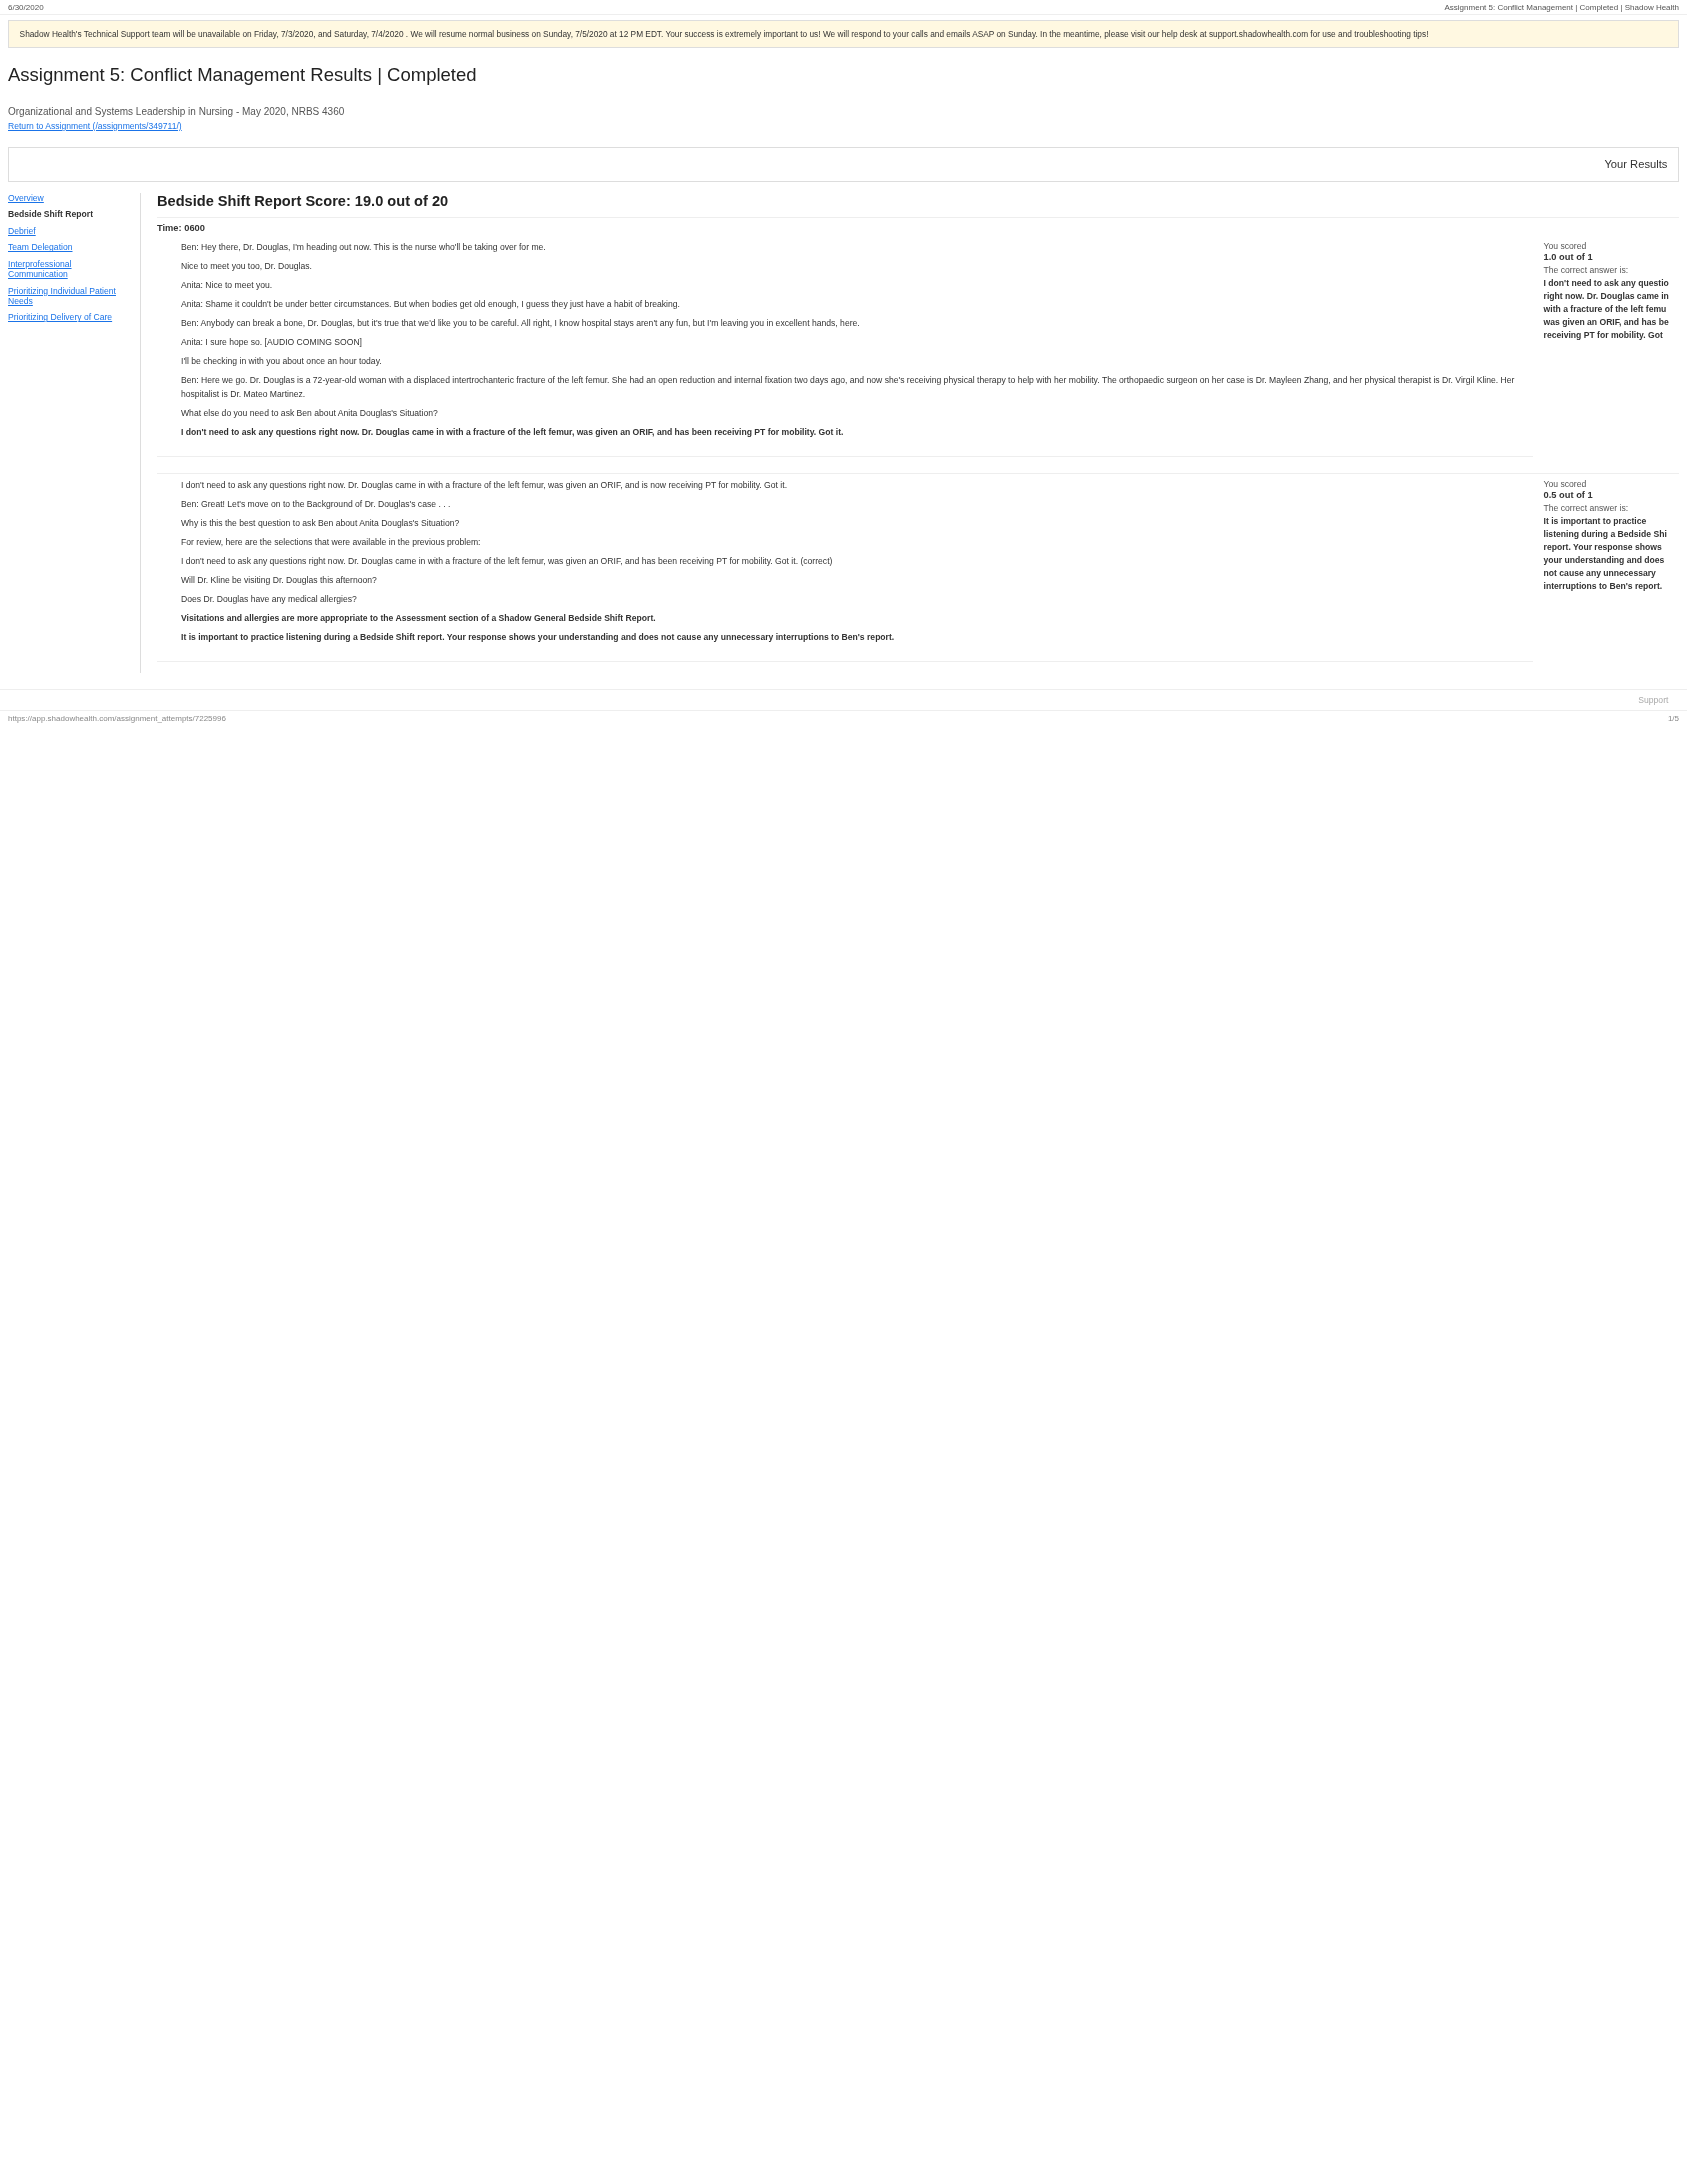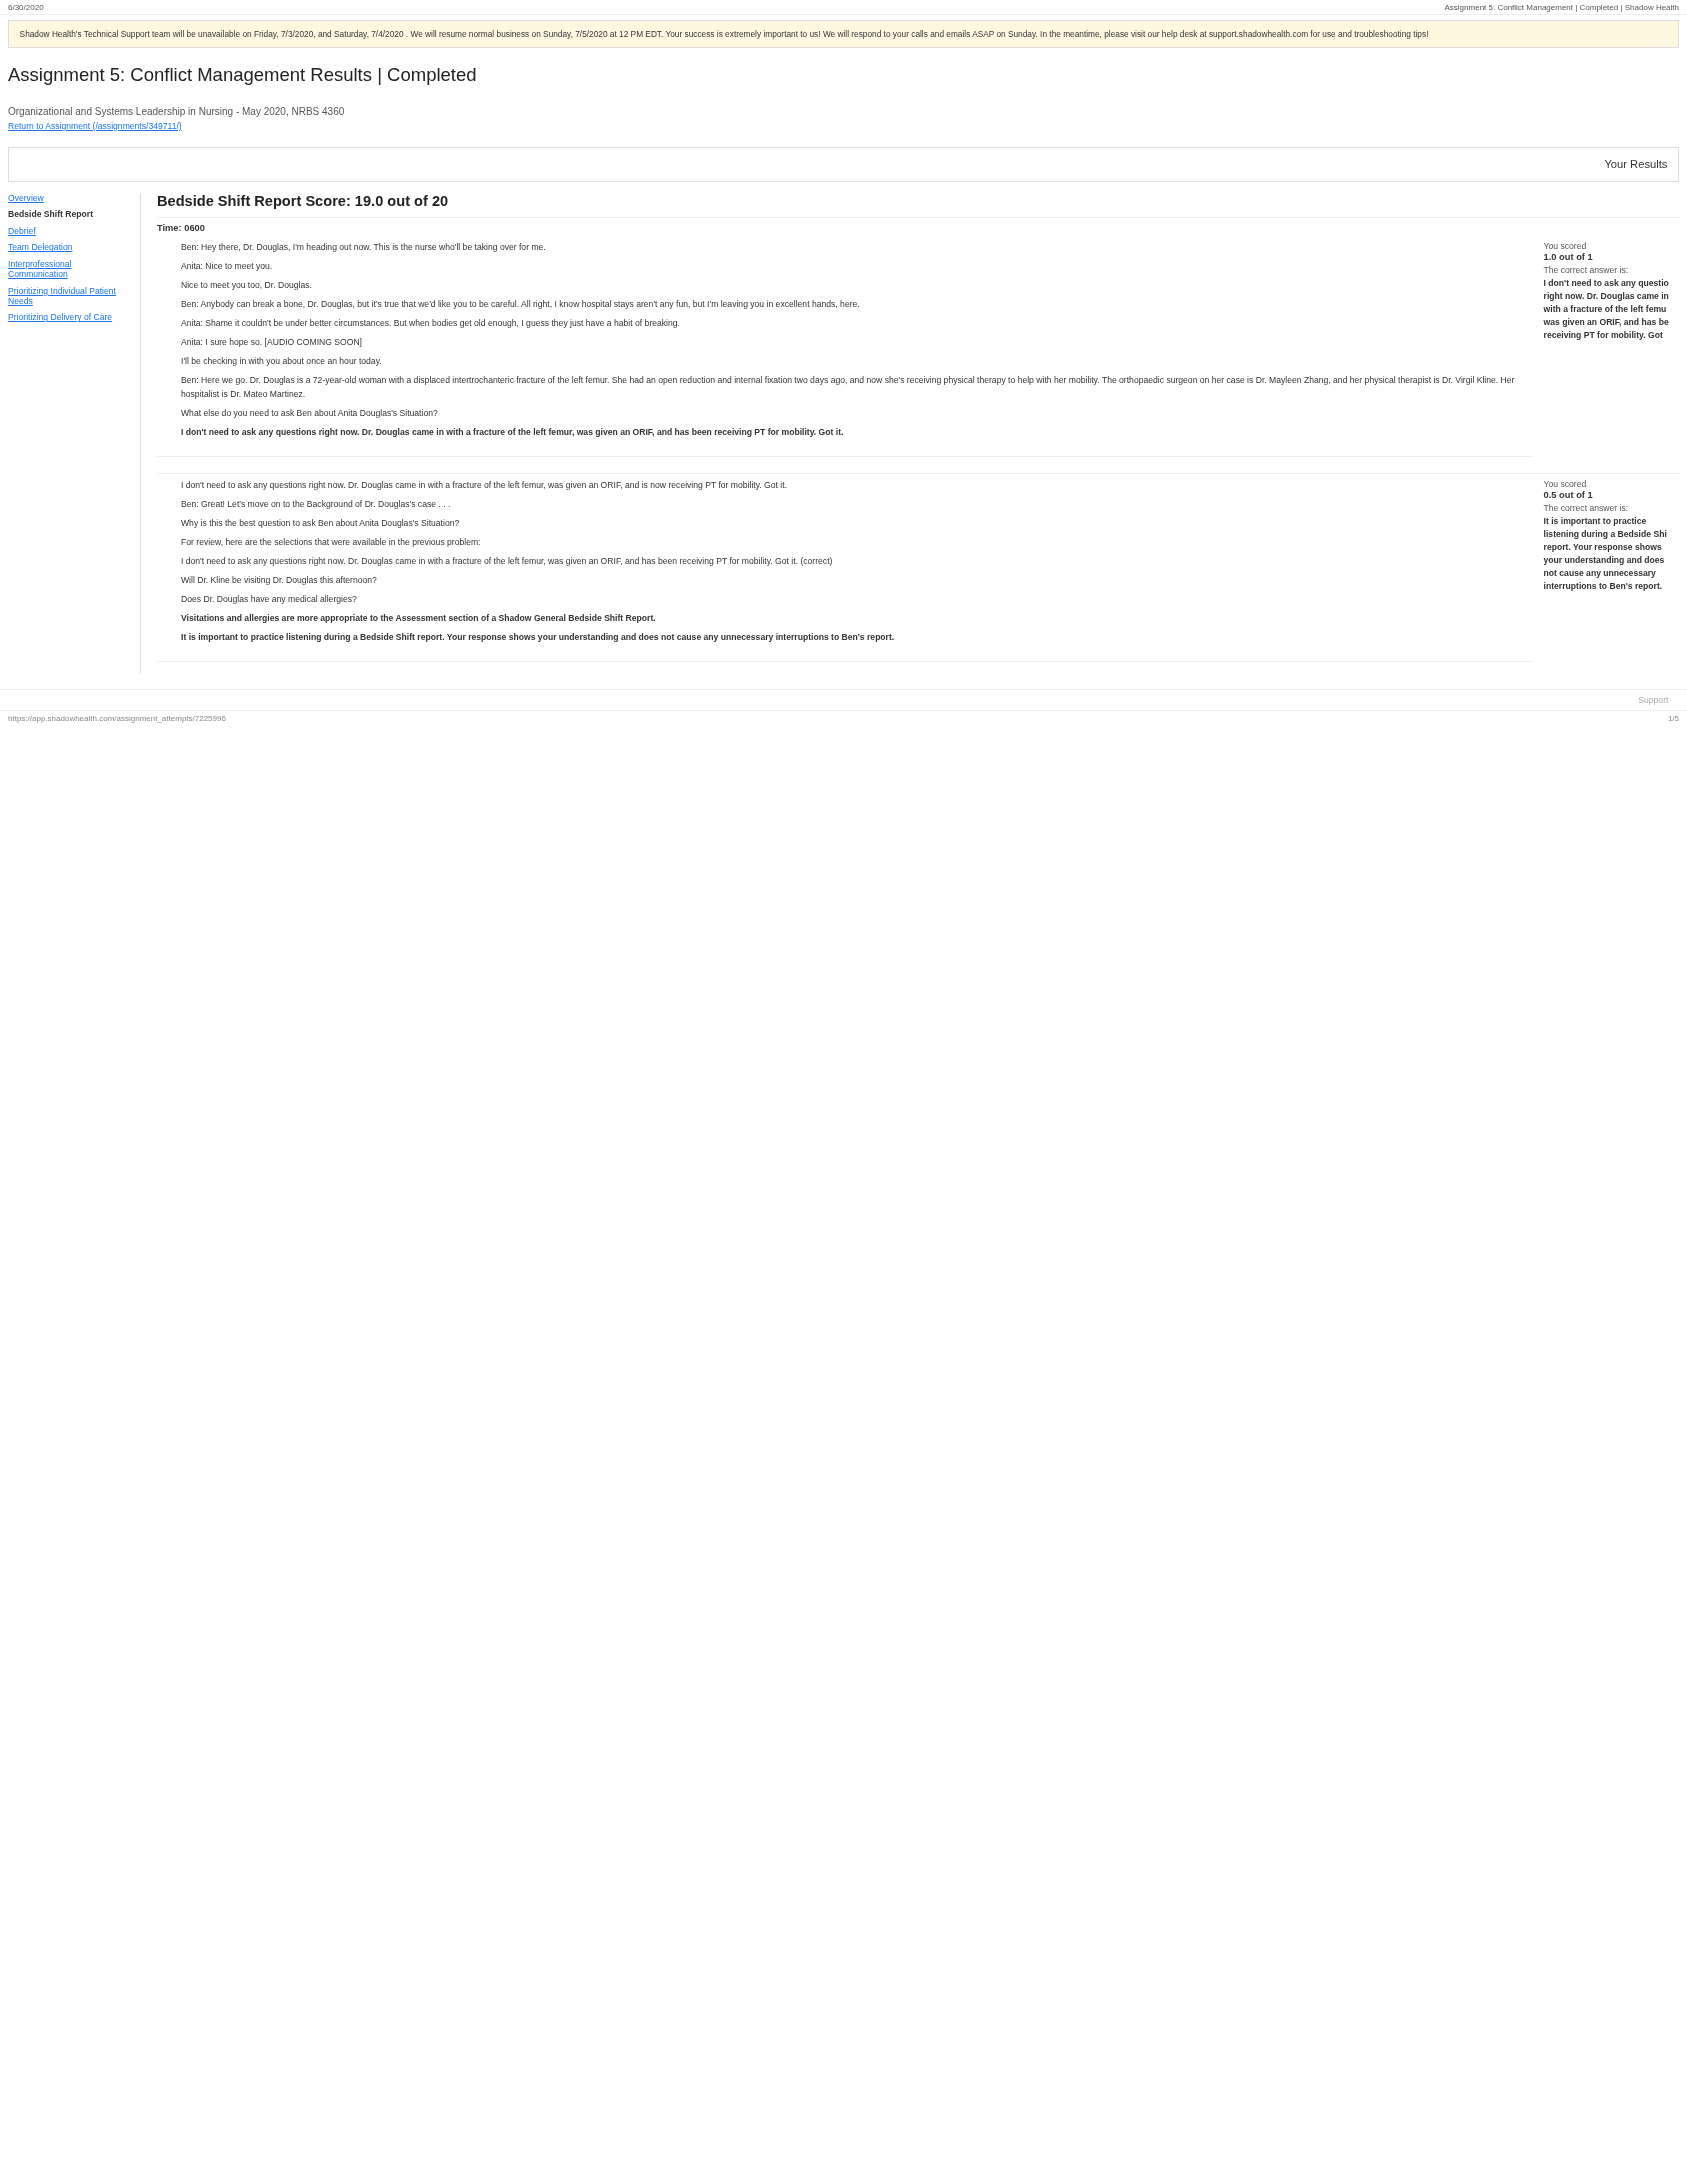--- a/index.html
+++ b/index.html
@@ -212,24 +212,24 @@
   </div>
 
   <div class="content-area">
     <div class="section-title">Bedside Shift Report Score: 19.0 out of 20</div>
     <hr class="divider">
     <div class="time-label">Time: 0600</div>
 
     <div class="row-with-score">
       <div class="conversation-block" style="flex:1;">
         <div class="conversation-text">Ben: Hey there, Dr. Douglas, I'm heading out now. This is the nurse who'll be taking over for me.</div>
+        <div class="conversation-text">Nice to meet you too, Dr. Douglas.</div>
         <div class="conversation-text">Anita: Nice to meet you.</div>
-        <div class="conversation-text">Nice to meet you too, Dr. Douglas.</div>
+        <div class="conversation-text">Anita: Shame it couldn't be under better circumstances. But when bodies get old enough, I guess they just have a habit of breaking.</div>
         <div class="conversation-text">Ben: Anybody can break a bone, Dr. Douglas, but it's true that we'd like you to be careful. All right, I know hospital stays aren't any fun, but I'm leaving you in excellent hands, here.</div>
-        <div class="conversation-text">Anita: Shame it couldn't be under better circumstances. But when bodies get old enough, I guess they just have a habit of breaking.</div>
         <div class="conversation-text">Anita: I sure hope so. [AUDIO COMING SOON]</div>
         <div class="conversation-text">I'll be checking in with you about once an hour today.</div>
         <div class="conversation-text">Ben: Here we go. Dr. Douglas is a 72-year-old woman with a displaced intertrochanteric fracture of the left femur. She had an open reduction and internal fixation two days ago, and now she's receiving physical therapy to help with her mobility. The orthopaedic surgeon on her case is Dr. Mayleen Zhang, and her physical therapist is Dr. Virgil Kline. Her hospitalist is Dr. Mateo Martinez.</div>
         <div class="conversation-text">What else do you need to ask Ben about Anita Douglas's Situation?</div>
         <div class="conversation-text bold-answer">I don't need to ask any questions right now. Dr. Douglas came in with a fracture of the left femur, was given an ORIF, and has been receiving PT for mobility. Got it.</div>
       </div>
       <div class="score-panel">
         <div class="score-block">
           <div class="score-label">You scored</div>
           <div class="score-value">1.0 out of 1</div>

